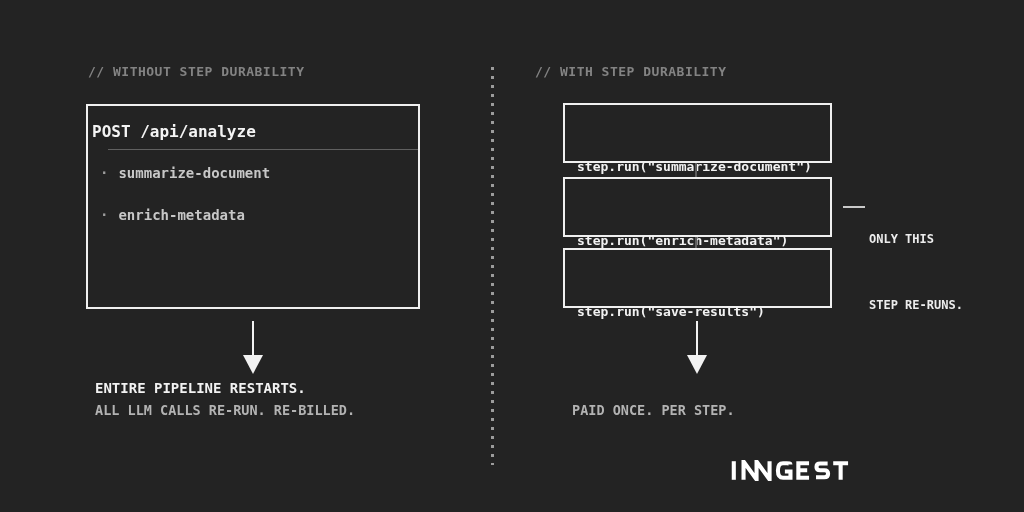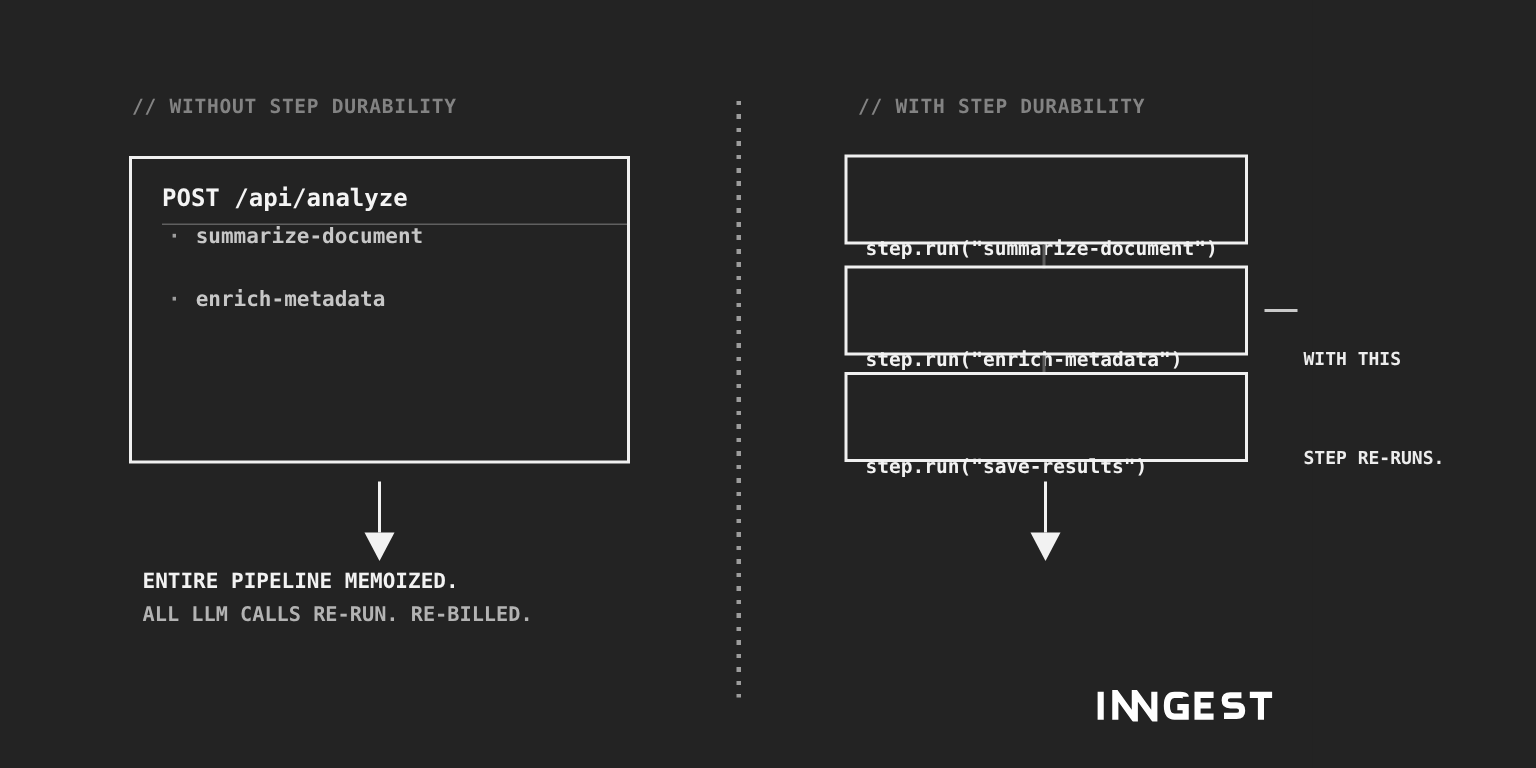--- a/index.html
+++ b/index.html
@@ -25,35 +25,36 @@
     white-space: pre;
   }
 
   
   .api-card {
     left: 86px; top: 104px;
     width: 334px; height: 205px;
     border: 2px solid #f0f0f0;
   }
   .api-card .card-title {
-    padding: 15px 20px 0 20px;
+    padding: 15px 20px 0 4px;
     font-size: 16px;
     font-weight: bold;
     color: #f4f4f4;
     line-height: 22px;
     white-space: pre;
   }
   .card-divider {
     margin: 6px 0 0 20px;
     border: none;
     border-top: 1px solid #606060;
   }
   .task-list {
     list-style: none;
-    padding: 0 24px;
+    margin-top: 15px;
+    padding: 0 12px;
   }
   .task-list li {
     height: 18px;
     margin-bottom: 24px;
     font-size: 14px;
     font-weight: bold;
     color: #c7c7c7;
     white-space: pre;
   }
   .task-list .bullet {
@@ -147,26 +148,26 @@
       <li><span class="bullet">·</span><span>summarize-document</span></li>
       <li><span class="bullet">·</span><span>enrich-metadata</span></li>
     </ul>
   </div>
 
   <div class="abs down-arrow" style="left:243px; top:321px;">
     <div class="stem"></div>
     <div class="head"></div>
   </div>
 
-  <div class="abs result-title" style="left:95px; top:380px;">ENTIRE PIPELINE MEMOIZED.</div>
+  <div class="abs result-title" style="left:95px; top:380px;">ENTIRE PIPELINE RESTARTS.</div>
   <div class="abs result-subtitle" style="left:95px; top:402px;text-align:right;">ALL LLM CALLS RE-RUN. RE-BILLED.</div>
 
   <div class="abs center-divider"></div>
 
-  <div class="abs" style="left:572px; top:64px;">
+  <div class="abs" style="left:535px; top:64px;">
     <div class="comment-header">// WITH STEP DURABILITY</div>
   </div>
 
   <div class="abs step-box" style="top:103px;">
     <div>step.run("summarize-document")</div>
   </div>
 
   <div class="abs connector" style="top:163px; height:16px;"></div>
 
   <div class="abs step-box" style="top:177px;">
@@ -174,29 +175,30 @@
   </div>
 
   <div class="abs connector" style="top:237px; height:13px;"></div>
 
   <div class="abs step-box" style="top:248px;">
     <div>step.run("save-results")</div>
   </div>
 
   <div class="abs annotation-tick"></div>
   <div class="abs annotation-text">
-    <div>WITH THIS</div>
+    <div>ONLY THIS</div>
     <div>STEP RE-RUNS.</div>
   </div>
 
   <div class="abs down-arrow" style="left:687px; top:321px;">
     <div class="stem"></div>
     <div class="head"></div>
   </div>
 
+  <div class="abs result-subtitle" style="left:572px; top:402px;">PAID ONCE. PER STEP.</div>
 
   <div class="abs logo" role="img" aria-label="INNGEST">
     <svg width="118" height="21" viewBox="0 0 127 21">
       <g stroke="#ffffff" stroke-width="4.4" fill="none">
 
         <path d="M 3,0.5 V 20.5"></path>
 
         <path d="M 13.5,20.5 V 0.8 L 27.5,20.2 V 0.8 L 41.5,20.2 V 0.5"></path>
 
         <path d="M 64,4 Q 64,2.7 60,2.7 H 56 Q 50.5,2.7 50.5,10.5 Q 50.5,18.3 56,18.3 H 64 V 11.5 H 58"></path>

